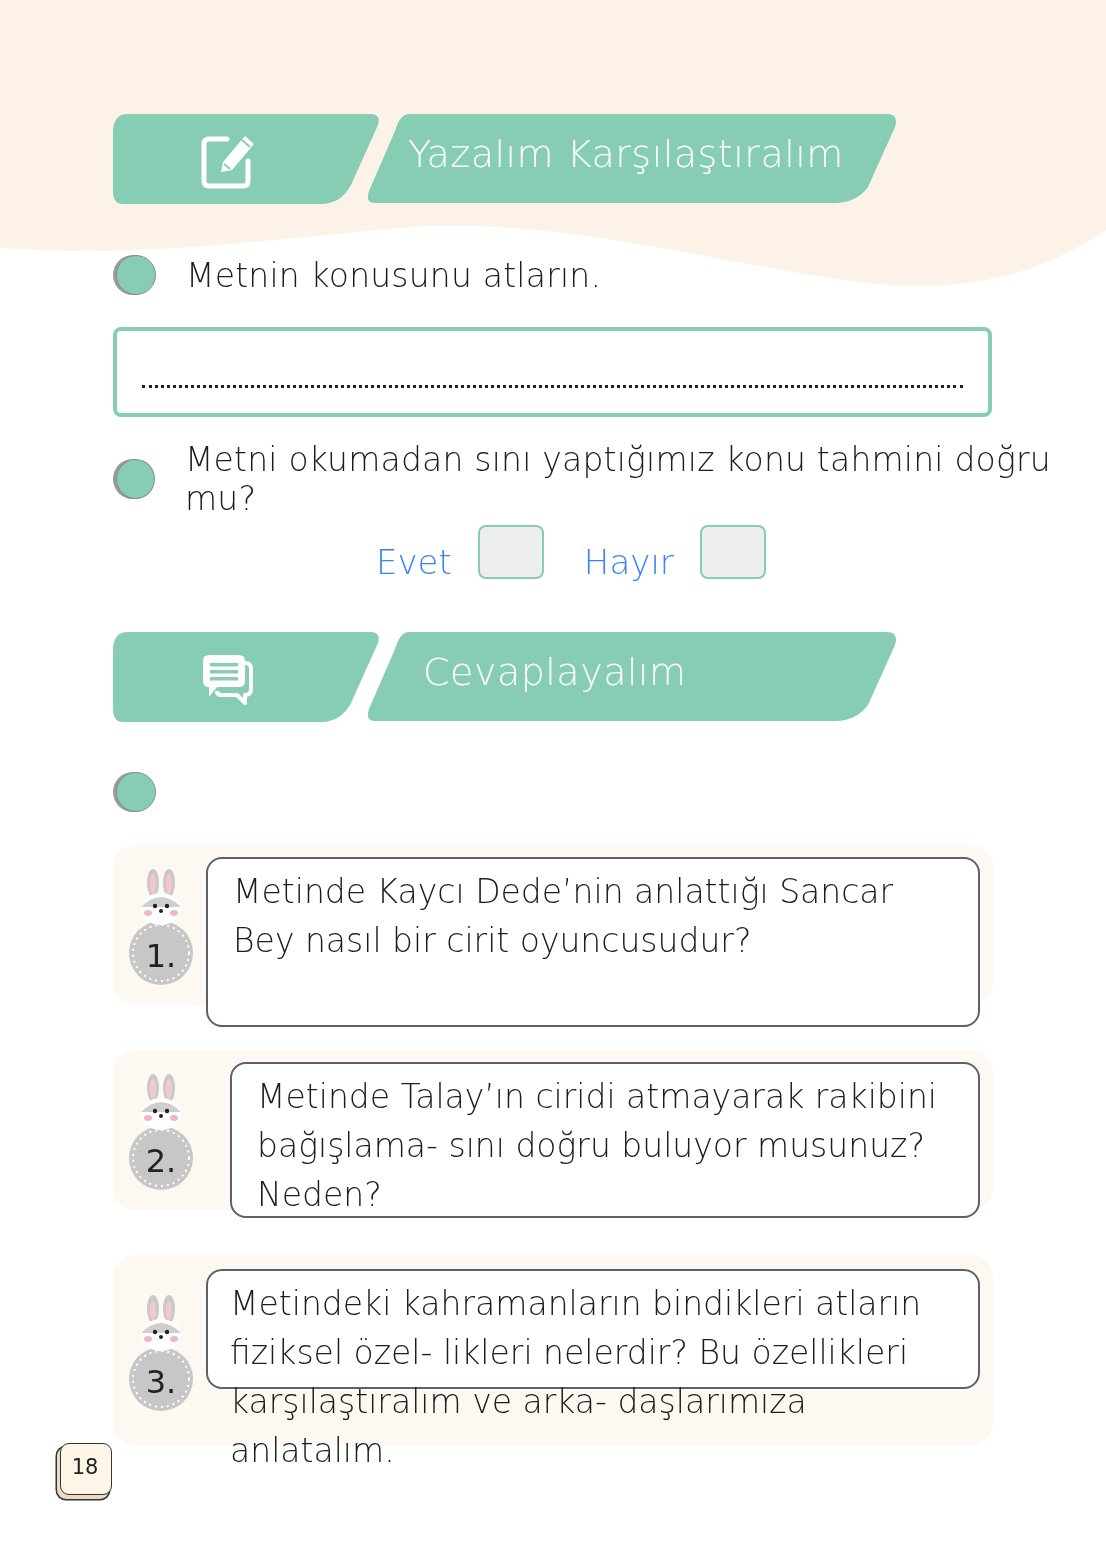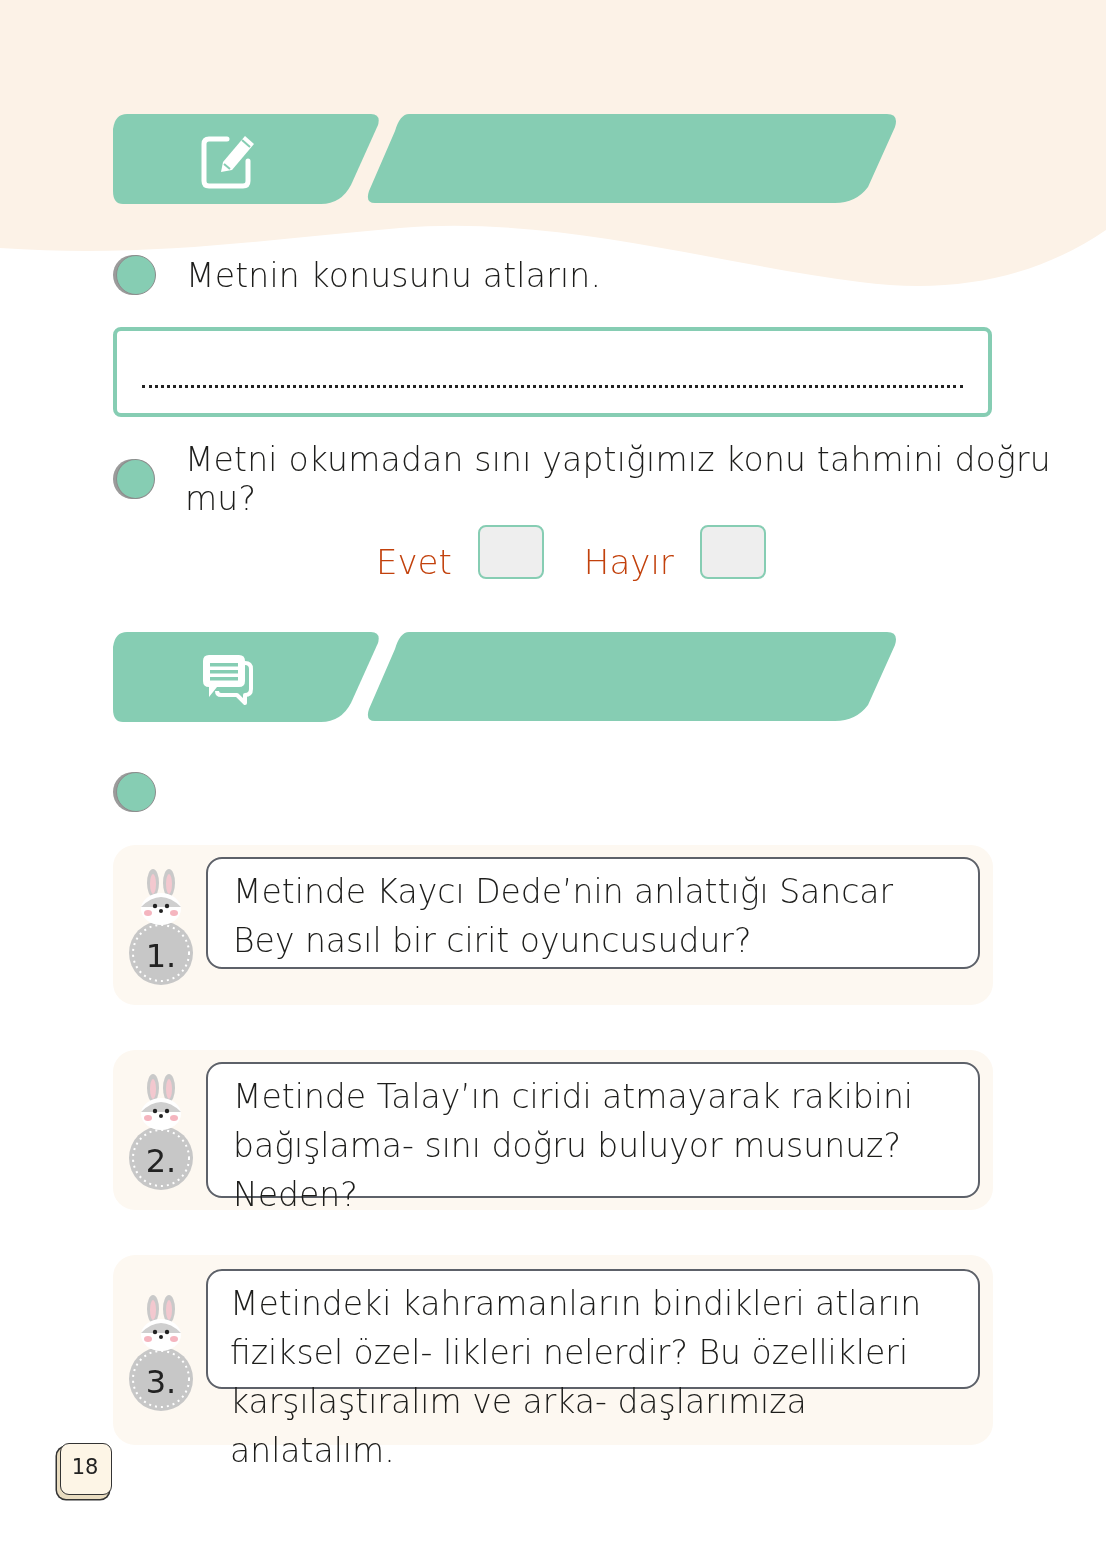--- a/index.html
+++ b/index.html
@@ -30,21 +30,21 @@
   .answer-box {
     position: absolute; left: 113px; top: 327px; width: 879px; height: 90px;
     border: 4px solid #86cdb3; border-radius: 8px; background: #fff; z-index: 1;
   }
   .answer-box .dots {
     position: absolute; left: 25px; right: 25px; top: 54px; height: 3px;
     border-bottom: 3px dotted #222;
   }
 
   .choice-row { position: absolute; top: 522px; left: 376px; display: flex; align-items: center; z-index: 1; }
-  .choice-label { font-size: 34px; font-weight: 300; color: #c2410c; margin-top: 20px; }
+  .choice-label { font-size: 34px; font-weight: 300; color: #3b82f6; margin-top: 20px; }
   .choice-box {
     width: 66px; height: 54px; background: #eeeeee;
     border: 2px solid #86cdb3; border-radius: 8px; margin-left: 26px;
   }
   .gap { width: 40px; }
 
   .q-card {
     position: absolute; left: 113px; width: 880px; border-radius: 22px;
     background: #fdf8f1; z-index: 1;
   }
@@ -82,20 +82,21 @@
     <path d="M296 1 H774 Q786 1 782 14 L755 74 Q743 90 722 90 H262 Q252 90 256 78 L282 18 Q287 1 296 1 Z" fill="#86cdb3"></path>
   </svg>
   <span class="icon">
     <svg width="58" height="58" viewBox="0 0 58 58">
       <path d="M26 8 H8 Q3 8 3 13 V50 Q3 55 8 55 H42 Q47 55 47 50 V30" fill="none" stroke="#fff" stroke-width="5" stroke-linecap="round"></path>
       <path d="M20 41 L22 31 L44 5 L53 13 L31 39 Z" fill="#fff"></path>
       <path d="M23 33 L29 38" stroke="#86cdb3" stroke-width="2"></path>
       <path d="M41 9 L49 16" stroke="#86cdb3" stroke-width="2"></path>
     </svg>
   </span>
+  <span class="title">Yazalım Karşılaştıralım</span>
 </div>
 
 <div class="bullet-row" style="top:255px;">
   <span class="bullet"></span>
   <span class="bullet-text">Metnin konusunu atların.</span>
 </div>
 
 <div class="answer-box">
   <div class="dots"></div>
 </div>
@@ -120,20 +121,21 @@
   </svg>
   <span class="icon" style="top:20px;">
     <svg width="58" height="58" viewBox="0 0 58 58">
       <path d="M44 12 Q50 12 50 18 V38 Q50 44 44 44 V52 L36 44 H20 Q16 44 16 40" fill="none" stroke="#fff" stroke-width="4" stroke-linejoin="round"></path>
       <path d="M8 4 H38 Q44 4 44 10 V30 Q44 36 38 36 H16 L8 46 V36 Q2 36 2 30 V10 Q2 4 8 4 Z" fill="#fff"></path>
       <rect x="9" y="12" width="28" height="3.5" fill="#86cdb3"></rect>
       <rect x="9" y="19" width="28" height="3.5" fill="#86cdb3"></rect>
       <rect x="9" y="26" width="28" height="3.5" fill="#86cdb3"></rect>
     </svg>
   </span>
+  <span class="title cev">Cevaplayalım</span>
 </div>
 
 <div class="bullet-row" style="top:772px;">
   <span class="bullet"></span>
 </div>
 
 <div class="q-card" style="top:845px; height:160px;">
   <svg class="bunny" style="top:24px;" viewBox="0 0 68 118">
     <ellipse cx="26" cy="14" rx="6" ry="14" fill="#c9c9c9"></ellipse>
       <ellipse cx="26" cy="15" rx="3" ry="10" fill="#f3c8cf"></ellipse>
@@ -143,21 +145,21 @@
     <circle cx="34" cy="84" r="28" fill="none" stroke="#fff" stroke-width="2" stroke-dasharray="2 4"></circle>
     <ellipse cx="34" cy="40" rx="20" ry="16" fill="#ffffff"></ellipse>
     <path d="M14 38 Q34 18 54 38" fill="#cfcfcf"></path>
     <circle cx="28" cy="37" r="2.2" fill="#222"></circle>
       <circle cx="40" cy="37" r="2.2" fill="#222"></circle>
     <circle cx="34" cy="42" r="2" fill="#222"></circle>
     <ellipse cx="21" cy="44" rx="4" ry="3" fill="#f5b5bf"></ellipse>
       <ellipse cx="47" cy="44" rx="4" ry="3" fill="#f5b5bf"></ellipse>
     <text x="34" y="98" text-anchor="middle" font-family="DejaVu Sans, sans-serif" font-size="32" fill="#222">1.</text>
   </svg>
-  <div class="q-box" style="top:12px; height:112px;">
+  <div class="q-box" style="top:12px; height:170px;">
     <span>Metinde Kaycı Dede’nin anlattığı Sancar Bey nasıl bir cirit oyuncusudur?</span>
   </div>
 </div>
 
 <div class="q-card" style="top:1050px; height:160px;">
   <svg class="bunny" style="top:24px;" viewBox="0 0 68 118">
     <ellipse cx="26" cy="14" rx="6" ry="14" fill="#c9c9c9"></ellipse>
       <ellipse cx="26" cy="15" rx="3" ry="10" fill="#f3c8cf"></ellipse>
     <ellipse cx="42" cy="14" rx="6" ry="14" fill="#c9c9c9"></ellipse>
       <ellipse cx="42" cy="15" rx="3" ry="10" fill="#f3c8cf"></ellipse>
@@ -165,21 +167,21 @@
     <circle cx="34" cy="84" r="28" fill="none" stroke="#fff" stroke-width="2" stroke-dasharray="2 4"></circle>
     <ellipse cx="34" cy="40" rx="20" ry="16" fill="#ffffff"></ellipse>
     <path d="M14 38 Q34 18 54 38" fill="#cfcfcf"></path>
     <circle cx="28" cy="37" r="2.2" fill="#222"></circle>
       <circle cx="40" cy="37" r="2.2" fill="#222"></circle>
     <circle cx="34" cy="42" r="2" fill="#222"></circle>
     <ellipse cx="21" cy="44" rx="4" ry="3" fill="#f5b5bf"></ellipse>
       <ellipse cx="47" cy="44" rx="4" ry="3" fill="#f5b5bf"></ellipse>
     <text x="34" y="98" text-anchor="middle" font-family="DejaVu Sans, sans-serif" font-size="32" fill="#222">2.</text>
   </svg>
-  <div class="q-box" style="top:12px; height:136px;">
+  <div class="q-box" style="top:12px; height:156px;margin-left:24px;">
     <span>Metinde Talay’ın ciridi atmayarak rakibini bağışlama- sını doğru buluyor musunuz? Neden?</span>
   </div>
 </div>
 
 <div class="q-card" style="top:1255px; height:190px;">
   <svg class="bunny" style="top:40px;" viewBox="0 0 68 118">
     <ellipse cx="26" cy="14" rx="6" ry="14" fill="#c9c9c9"></ellipse>
       <ellipse cx="26" cy="15" rx="3" ry="10" fill="#f3c8cf"></ellipse>
     <ellipse cx="42" cy="14" rx="6" ry="14" fill="#c9c9c9"></ellipse>
       <ellipse cx="42" cy="15" rx="3" ry="10" fill="#f3c8cf"></ellipse>

